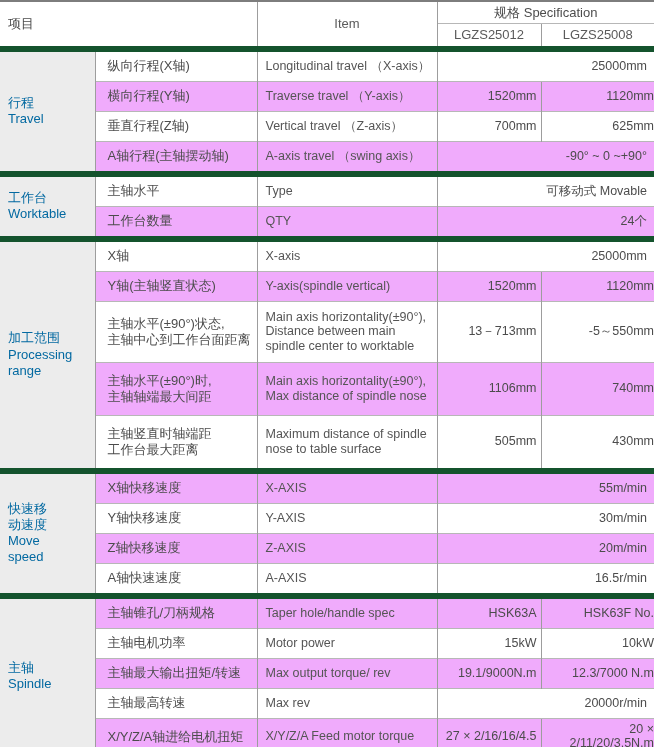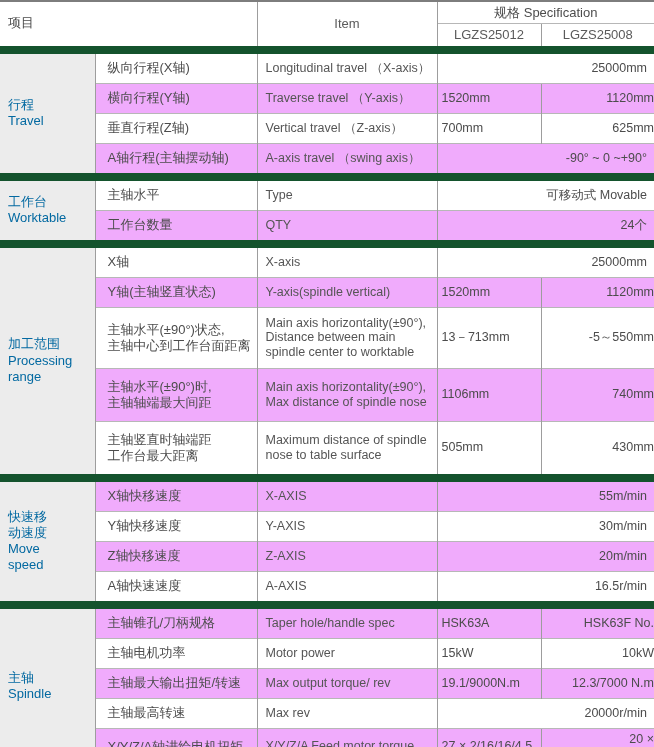--- a/index.html
+++ b/index.html
@@ -6,33 +6,33 @@
   body{width:654px;font-family:"Liberation Sans","DejaVu Sans",sans-serif;color:#4c4c4c;}
   table.spec{width:654px;border-collapse:collapse;table-layout:fixed;
     border-top:2px solid #7d7d7d;border-bottom:2px solid #8a8a8a;}
   col.c1{width:95px;}col.c2{width:162px;}col.c3{width:180px;}col.c4{width:104px;}col.c5{width:113px;}
   td{font-size:12.5px;line-height:1.18;vertical-align:middle;padding:3px 4px;
      white-space:pre-line;border-top:1px solid #b7b7b7;overflow:hidden;}
   
   td.bl{border-left:1px solid #9d9d9d;}
   
   tr.hr1 td, tr.hr2 td{height:14px;background:#fff;font-size:13px;}
-  td.hc-item{text-align:left;padding-left:8px;font-size:13.5px;border-top:none;font-family:Liberation Mono, monospace;}
+  td.hc-item{text-align:left;padding-left:8px;font-size:13.5px;border-top:none;}
   td.hc-en{text-align:center;border-top:none;color:#5a5a5a;}
   td.hc-spec{text-align:center;border-top:none;}
   tr.hr2 td{border-top:1px solid #b7b7b7;text-align:center;color:#5a5a5a;}
   
-  tr.gsep td{border-top:8px solid #14532d;}
+  tr.gsep td{border-top:6px solid #14532d;}
   
   td.cat{background:#ececec;text-align:left;padding-left:8px;font-size:13px;color:#0369a1;line-height:1.25;}
   
   td.cn{text-align:left;padding-left:12px;font-size:13px;}
   td.en{text-align:left;padding-left:8px;font-size:12.5px;color:#555;}
   
-  td.v1{text-align:left;}
+  td.v1{text-align:right;}
   td.v2{text-align:right;padding-right:0;}
   td.vs{text-align:right;padding-right:7px;}
   
   tr.alt td{background:#f0abfc;}
   tr td.cat{background:#ececec;}
   
   tr.r td{height:23px;}
   tr.h2l td{height:46px;}
   tr.h3l td{height:54px;}
   tr.htool td{height:40px;}

